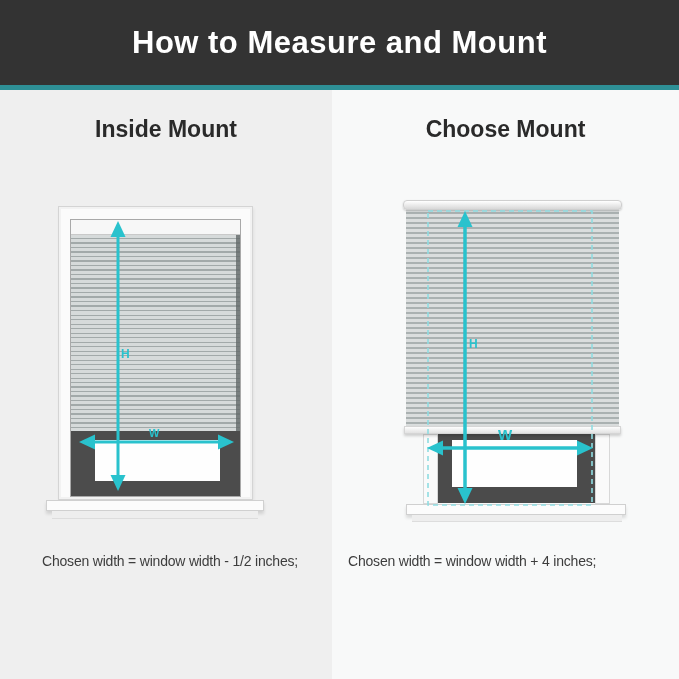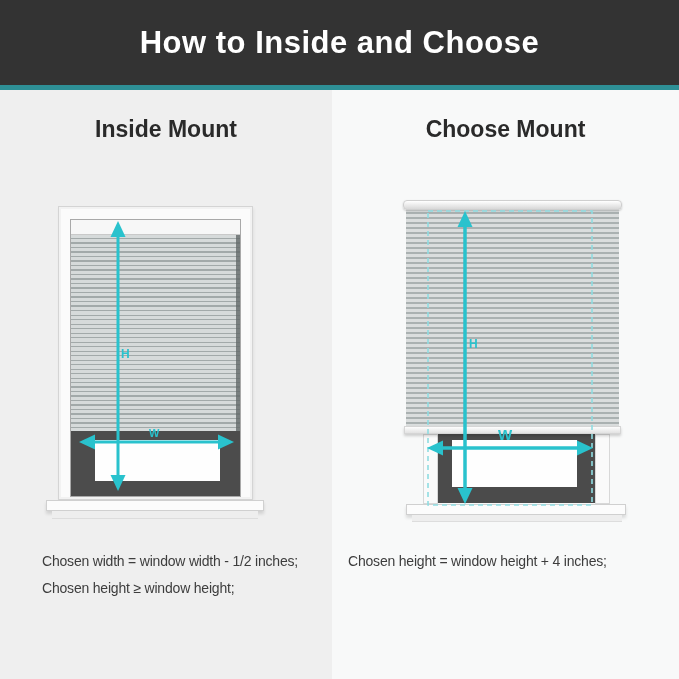--- a/index.html
+++ b/index.html
@@ -83,21 +83,21 @@
   .notes-inside  { left:42px; }
   .notes-outside { left:16px; }
   .note-line { display:block; }
 </style>
 </head>
 <body>
 
 <div class="page">
 
   <div class="header">
-    <div class="header-title">How to Inside and Choose</div>
+    <div class="header-title">How to Measure and Mount</div>
   </div>
   <div class="accent-bar"></div>
 
   <div class="content">
 
     <div class="panel panel-inside">
       <div class="panel-title">Inside Mount</div>
 
       <div class="in-window">
         <div class="in-opening">
@@ -123,21 +123,20 @@
         <g>
           <polygon class="m-head" points="79,352 95,344.5 95,359.5"></polygon>
           <line class="m-line" x1="92" y1="352" x2="222" y2="352" stroke-width="3"></line>
           <polygon class="m-head" points="234,352 218,344.5 218,359.5"></polygon>
           <text class="m-label label-sm" x="149" y="347">W</text>
         </g>
       </svg>
 
       <div class="notes notes-inside">
         <span class="note-line">Chosen width = window width - 1/2 inches;</span>
-        <span class="note-line">Chosen height ≥ window height;</span>
       </div>
     </div>
 
     <div class="panel panel-outside">
       <div class="panel-title">Choose Mount</div>
 
       <div class="out-post out-post-left"></div>
       <div class="out-post out-post-right"></div>
       <div class="out-dark">
         <div class="out-glass"></div>
@@ -159,18 +158,18 @@
         </g>
         <g>
           <polygon class="m-head" points="95,358 111,350.5 111,365.5"></polygon>
           <line class="m-line" x1="108" y1="358" x2="248" y2="358" stroke-width="3.5"></line>
           <polygon class="m-head" points="261,358 245,350.5 245,365.5"></polygon>
           <text class="m-label label-lg" x="166" y="350">W</text>
         </g>
       </svg>
 
       <div class="notes notes-outside">
-        <span class="note-line">Chosen height = window height + 4 inches;</span>
+        <span class="note-line">Chosen width = window width + 4 inches;</span>
       </div>
     </div>
 
   </div>
 </div>
 
 </body></html>

